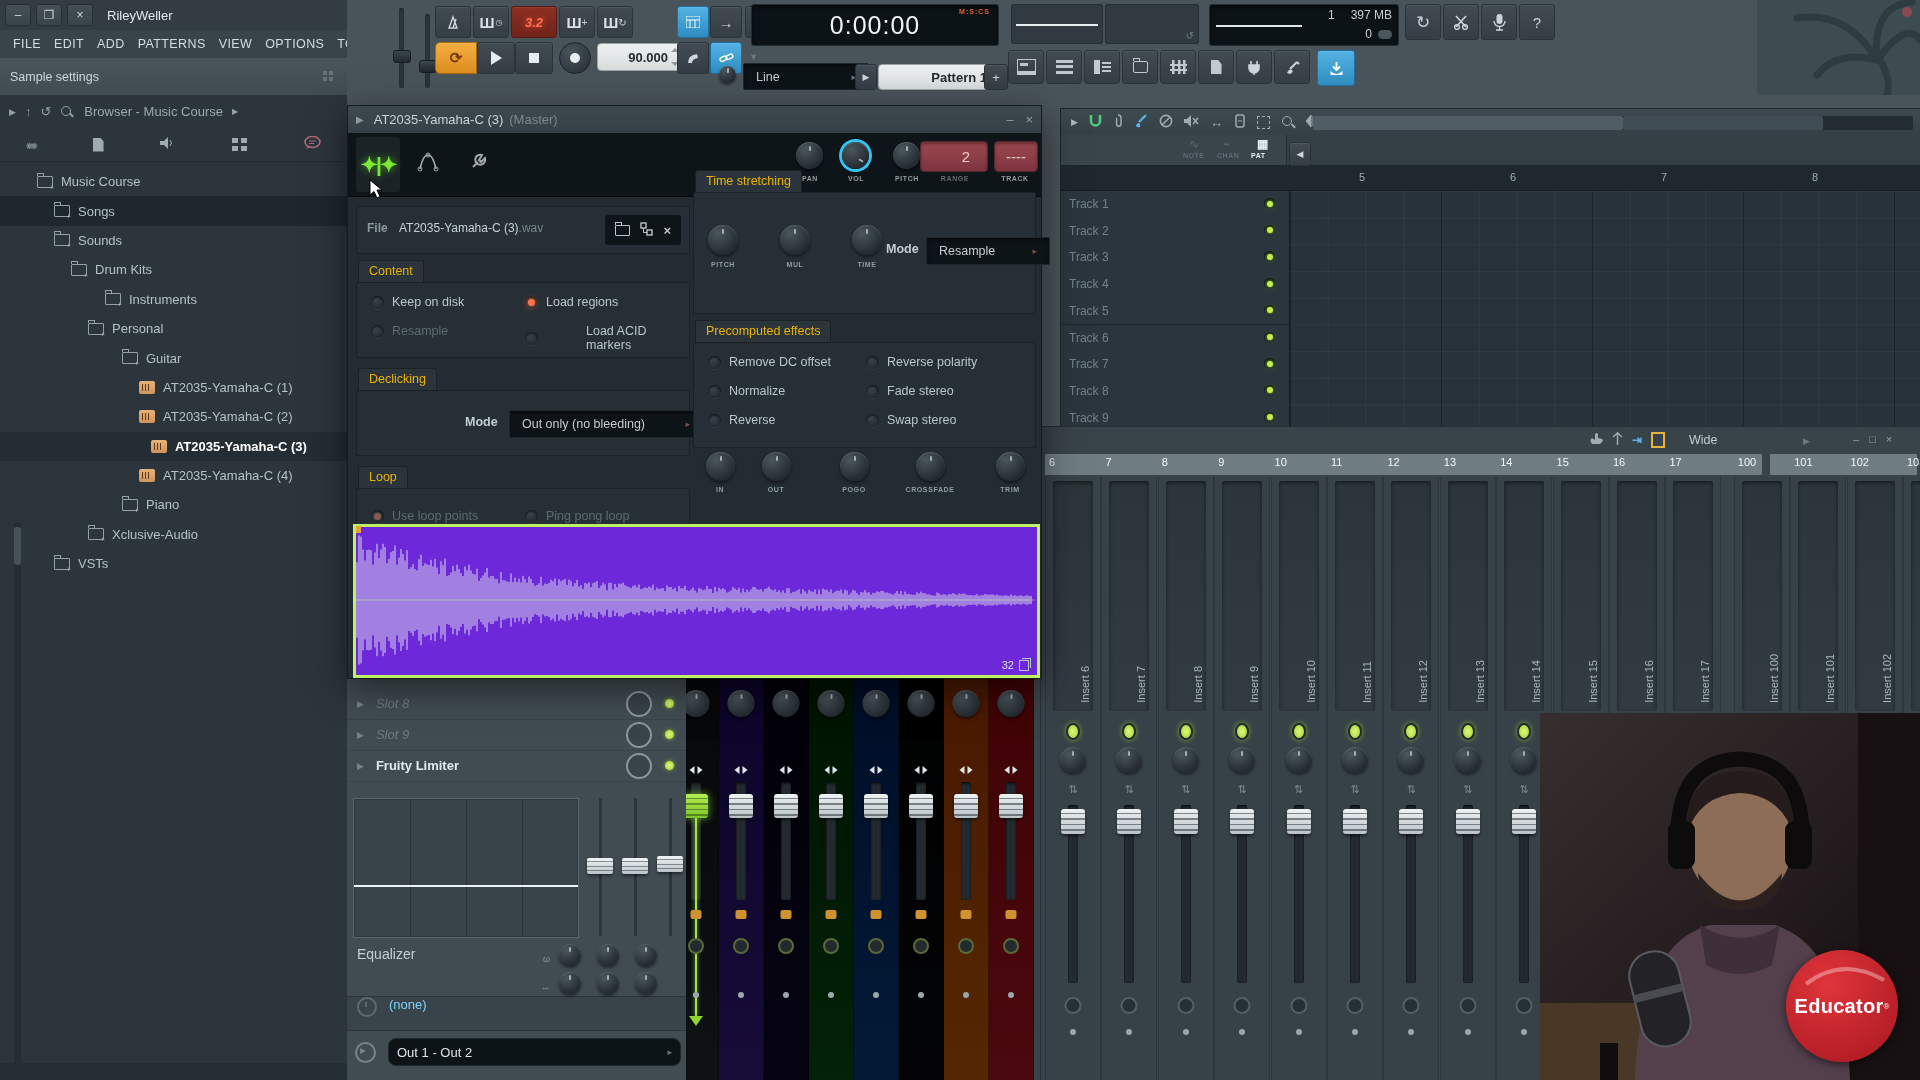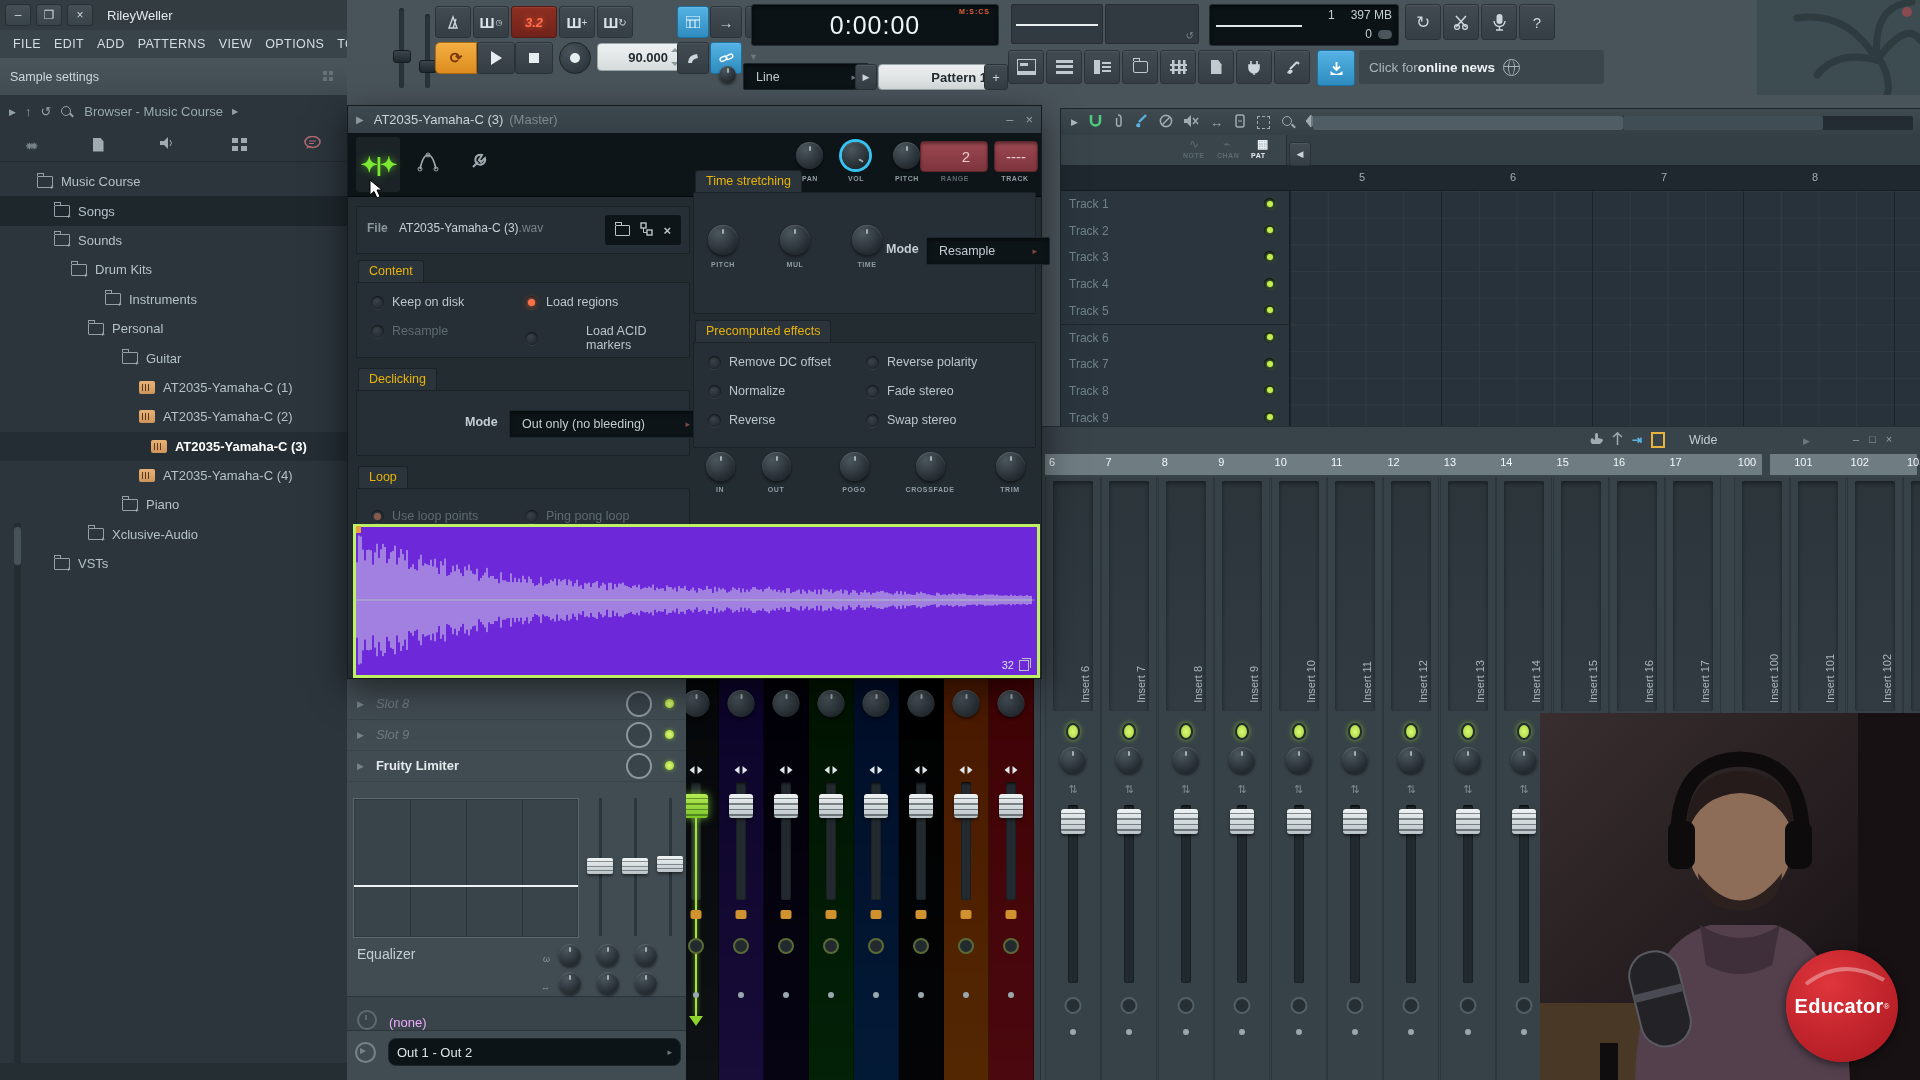--- a/index.html
+++ b/index.html
@@ -159,21 +159,21 @@
   .slotname.full{color:#e2eaed;font-weight:bold;}
   .slotknob{position:absolute;right:34px;width:22px;height:22px;border-radius:50%;border:2px solid #8b979d;background:#39434a;}
   .sled{position:absolute;right:12px;width:9px;height:9px;border-radius:50%;background:radial-gradient(#dff77e,#9fd42e);box-shadow:0 0 4px rgba(160,220,40,.7);}
   #eqgraph{position:absolute;left:6px;top:120px;width:224px;height:138px;background:#39444a;border:1px solid #5b676e;box-shadow:inset 0 0 0 1px #2e383e;
     background-image:linear-gradient(90deg,rgba(0,0,0,.25) 1px,transparent 1px);background-size:56px 100%;}
   #eqline{position:absolute;left:0;right:0;top:62%;height:2.5px;background:#eef4f6;}
   .eqslider{position:absolute;top:120px;height:138px;width:3px;background:#2b353b;}
   .eqhandle{position:absolute;width:26px;height:16px;border-radius:2px;background:linear-gradient(#f0f4f5,#b9c3c7);background-image:repeating-linear-gradient(#0000 0 3px,rgba(40,50,55,.5) 3px 4.5px),linear-gradient(#f0f4f5,#b9c3c7);box-shadow:0 2px 3px rgba(0,0,0,.45);}
   #eqlabel{position:absolute;left:10px;top:268px;color:#c3ced3;font-size:14px;}
   .eqglyph{position:absolute;color:#8b989e;font-size:9px;}
-  #nonerow{position:absolute;left:0;top:318px;width:339px;height:33px;background:#39434a;border-top:1px solid #2b353b;border-bottom:1px solid #2b353b;display:flex;align-items:flex-end;color:#f0abfc;}
+  #nonerow{position:absolute;left:0;top:318px;width:339px;height:33px;background:#39434a;border-top:1px solid #2b353b;border-bottom:1px solid #2b353b;display:flex;align-items:flex-start;color:#7dd3fc;}
   .clockic{width:16px;height:16px;border-radius:50%;border:2px solid #5d6a71;margin-left:10px;position:relative;}
   .clockic:before{content:"";position:absolute;left:6px;top:3px;width:1.5px;height:5px;background:#5d6a71;}
   #outrow{position:absolute;left:0;top:356px;width:339px;height:36px;display:flex;align-items:center;}
   .outic{width:17px;height:17px;border-radius:50%;border:2px solid #76838a;margin-left:8px;position:relative;}
   .outic:before{content:"";position:absolute;left:3px;top:4px;border-top:3px solid transparent;border-bottom:3px solid transparent;border-left:6px solid #76838a;}
   #outdd{position:relative;margin-left:12px;width:275px;height:26px;background:#0d1418;border:1px solid #1e272c;border-radius:8px;color:#dce5e8;font-size:13px;display:flex;align-items:center;padding:0 8px;}
   
   #webcam{left:1540px;top:713px;width:380px;height:367px;z-index:40;background:#1c1517;overflow:hidden;}
   #logo{position:absolute;right:22px;bottom:18px;width:112px;height:112px;border-radius:50%;background:radial-gradient(circle at 38% 30%,#e0353c,#b61e26 75%);box-shadow:0 2px 10px rgba(0,0,0,.6);display:flex;align-items:center;justify-content:center;}
   #logotext{color:#fff;font-size:20px;font-weight:bold;letter-spacing:.3px;}
@@ -376,25 +376,20 @@
           <path d="M2 13 q2 -5 5 -3 q2 2 -2 4 Z" fill="#ccd6da"></path>
         </svg>
       </div>
 
     <div class="tbtn blue" style="left:970px;top:50px;width:36px;height:34px;">
       <svg width="15" height="15">
           <path d="M7.5 1 V8 M4 5.5 L7.5 9 L11 5.5" stroke="#fff" stroke-width="1.8" fill="none"></path>
           <path d="M1.5 10 q6 6 12 0 V14 H1.5 Z" fill="#fff"></path>
         </svg>
       </div>
-    <div class="abs" id="newsbar" style="left:1012px;top:50px;width:225px;height:34px;">
-      <span style="color:#a7b4b9;font-size:13.5px;">Click for </span>
-      <span style="color:#eef4f6;font-size:13.5px;font-weight:bold;">online news</span>
-      <span class="globe"></span>
-    </div>
   </div>
 
   <div class="abs" id="palm">
     <svg width="163" height="95">
         <g fill="none" stroke="#2e3c40" stroke-width="7" stroke-linecap="round">
       <path d="M120 60 Q90 10 40 18"></path>
           <path d="M120 60 Q115 5 155 2"></path>
           <path d="M120 60 Q150 20 163 40"></path>
           <path d="M120 60 Q80 50 60 75"></path>
           <path d="M122 58 Q135 80 130 95"></path>

